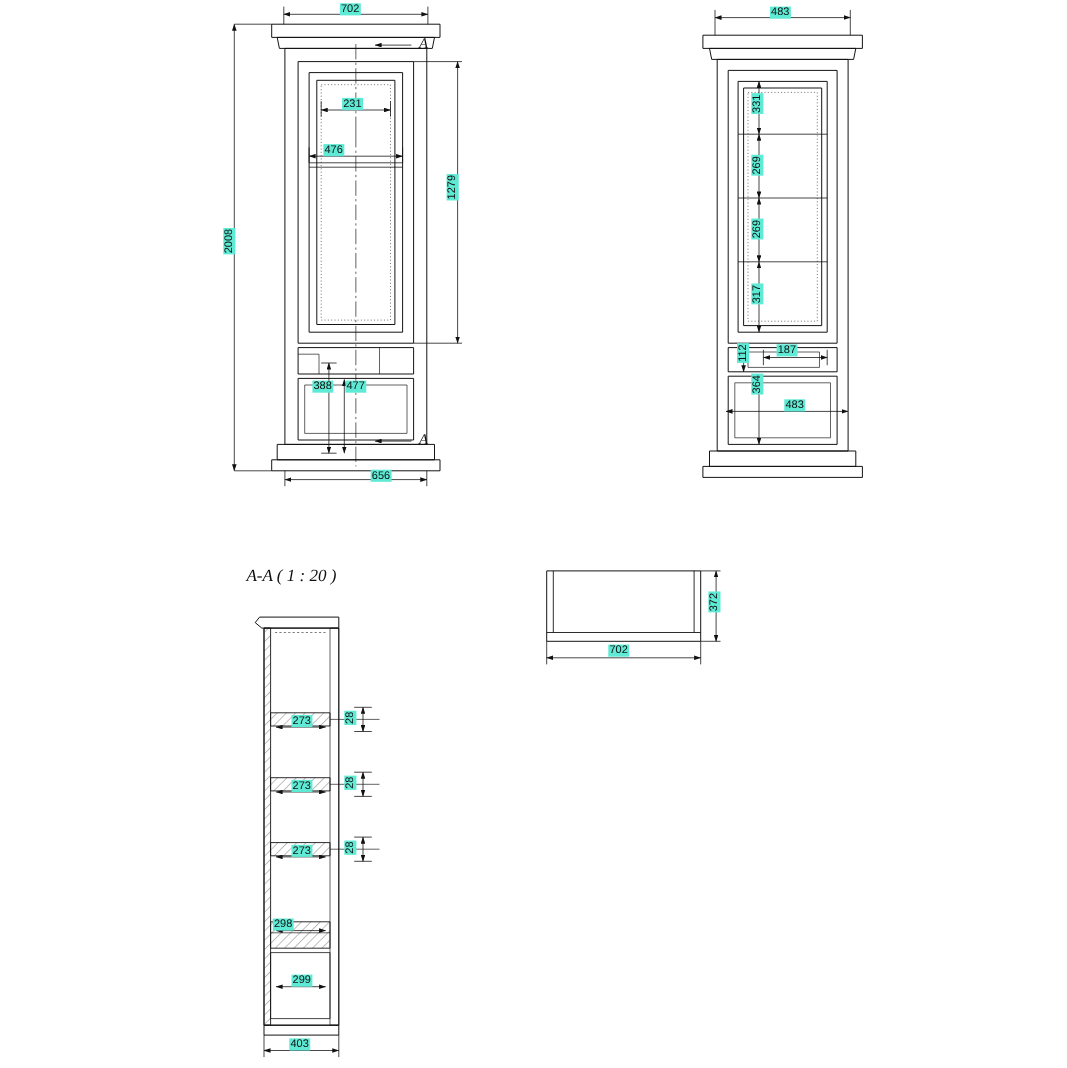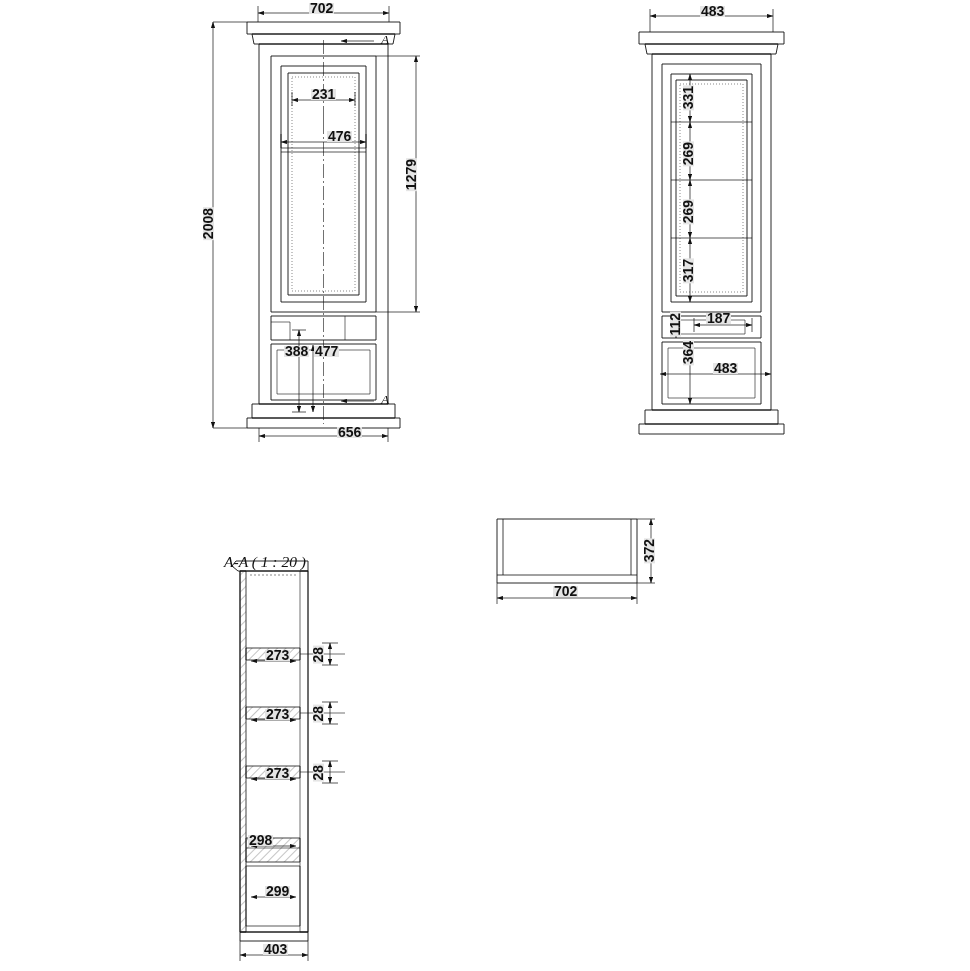--- a/index.html
+++ b/index.html
@@ -1,19 +1,19 @@
 <!DOCTYPE html>
 <html><head>
 <meta charset="utf-8">
 <style>
   html,body{margin:0;padding:0;background:#ffffff;}
   body{width:970px;height:971px;position:relative;font-family:"Liberation Sans",sans-serif;color:#1a1a1a;overflow:hidden;}
   #sheet{position:absolute;left:0;top:0;width:970px;height:971px;}
   svg{position:absolute;left:0;top:0;width:970px;height:971px;}
-  .txtnode{position:absolute;font-family:"Liberation Sans",sans-serif;font-size:14px;color:#111;background:#e5e5e5;padding:0 1px;white-space:nowrap;line-height:11px;font-weight:bold;}
+  .txtnode{position:absolute;font-family:"Liberation Sans",sans-serif;font-size:10px;color:#111;background:#5eead4;padding:0 1px;white-space:nowrap;line-height:11px;}
   .txtnode.vert{writing-mode:vertical-rl;transform:rotate(180deg);padding:1px 0;}
   .titlenode{position:absolute;font-family:"Liberation Serif",serif;font-style:italic;font-size:15.5px;color:#111;white-space:nowrap;}
   .Anode{position:absolute;font-family:"Liberation Serif",serif;font-style:italic;font-size:13.5px;color:#111;}
 </style>
 </head>
 <body>
 
 <div id="sheet">
 
   <svg viewBox="0 0 970 971" xmlns="http://www.w3.org/2000/svg">
@@ -208,28 +208,28 @@
 
         <line x1="251" y1="897" x2="296" y2="897" marker-start="url(#arS)" marker-end="url(#ar)"></line>
 
         <line x1="240" y1="955" x2="308" y2="955" marker-start="url(#arS)" marker-end="url(#ar)"></line>
         <line x1="240" y1="941" x2="240" y2="961"></line>
         <line x1="308" y1="941" x2="308" y2="961"></line>
       </g>
     </g>
   </svg>
 
-  <div class="titlenode" style="left:224px;top:515px;margin-top:38px;">A-A ( 1 : 20 )</div>
+  <div class="titlenode" style="left:224px;top:515px;">A-A ( 1 : 20 )</div>
 
   <div class="Anode" style="left:381px;top:32px;">A</div>
   <div class="Anode" style="left:381px;top:392px;">A</div>
 
   <div class="txtnode" style="left:309px;top:3px;">702</div>
   <div class="txtnode" style="left:311px;top:89px;">231</div>
-  <div class="txtnode" style="left:327px;top:131px;text-align:right;">476</div>
+  <div class="txtnode" style="left:294px;top:131px;text-align:right;">476</div>
   <div class="txtnode vert" style="left:203px;top:207px;">2008</div>
   <div class="txtnode vert" style="left:406px;top:158px;">1279</div>
   <div class="txtnode" style="left:284px;top:346px;">388</div>
   <div class="txtnode" style="left:314px;top:346px;">477</div>
   <div class="txtnode" style="left:309px;top:427px;margin-left:28px;">656</div>
 
   <div class="txtnode" style="left:700px;top:6px;">483</div>
   <div class="txtnode vert" style="left:683px;top:85px;">331</div>
   <div class="txtnode vert" style="left:683px;top:141px;">269</div>
   <div class="txtnode vert" style="left:683px;top:199px;">269</div>

